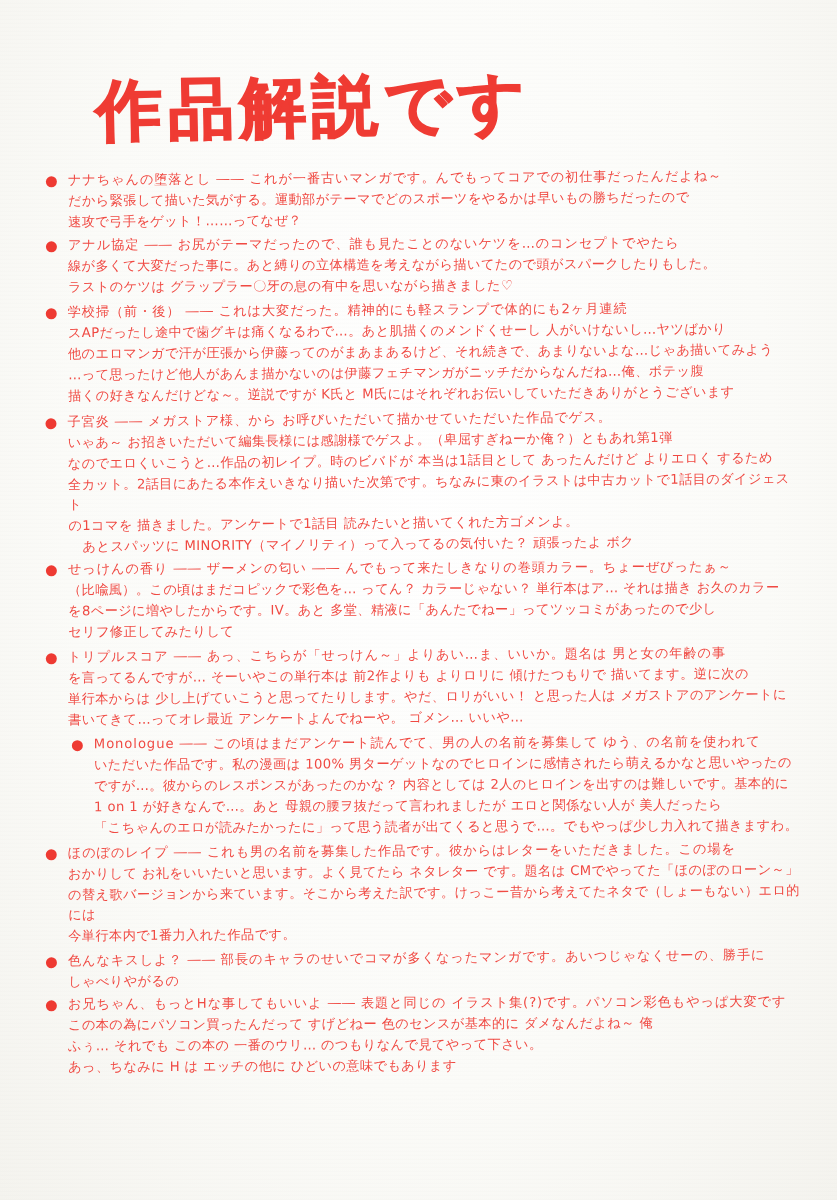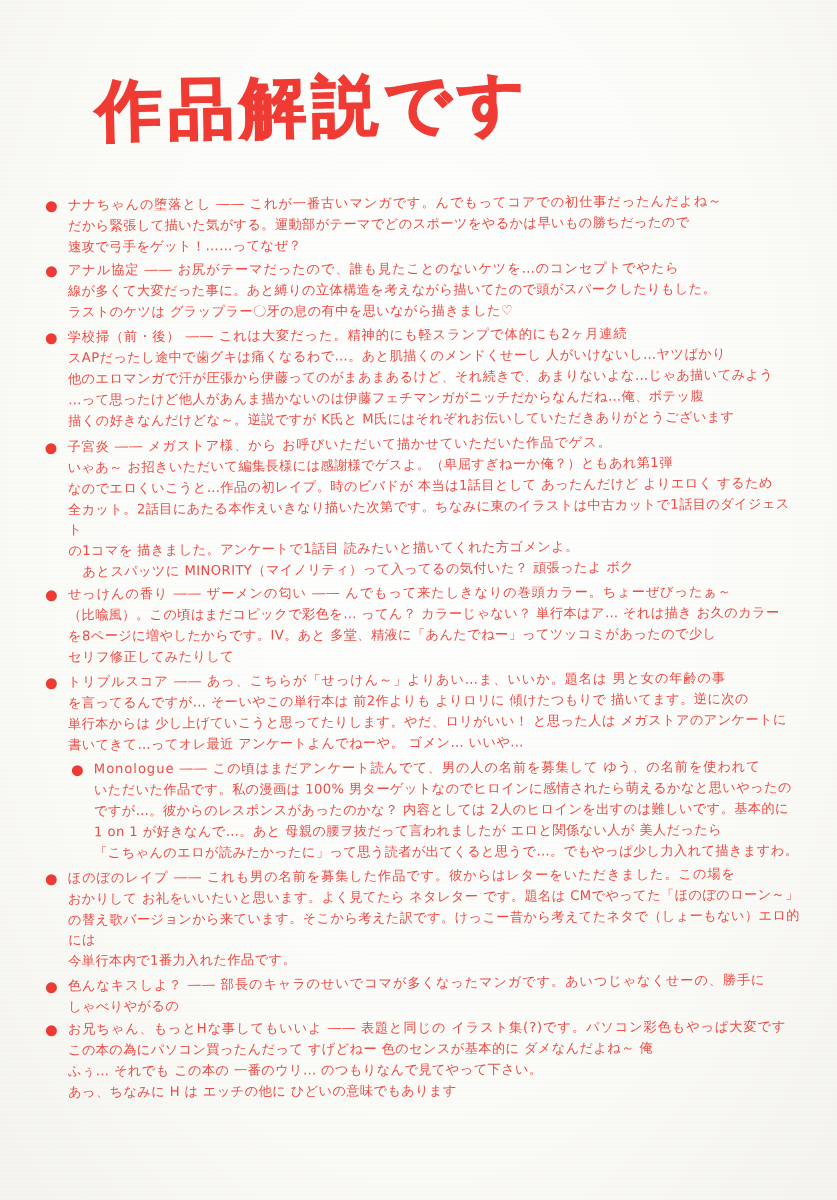--- a/index.html
+++ b/index.html
@@ -33,21 +33,20 @@
     -webkit-text-stroke:1.5px #ef3b33;
     text-shadow:0 0 1px #ef3b33;
     transform:rotate(-1.2deg);
     white-space:nowrap;
   }
   .content{
     position:absolute;
     left:42px; top:168px;
     width:760px;
     color:#f05049;
-    margin-top:25px;
   }
   .entry{
     position:relative;
     padding-left:26px;
     margin-bottom:4px;
   }
   .bullet{
     position:absolute;
     left:4px; top:6px;
     width:11px;height:11px;

